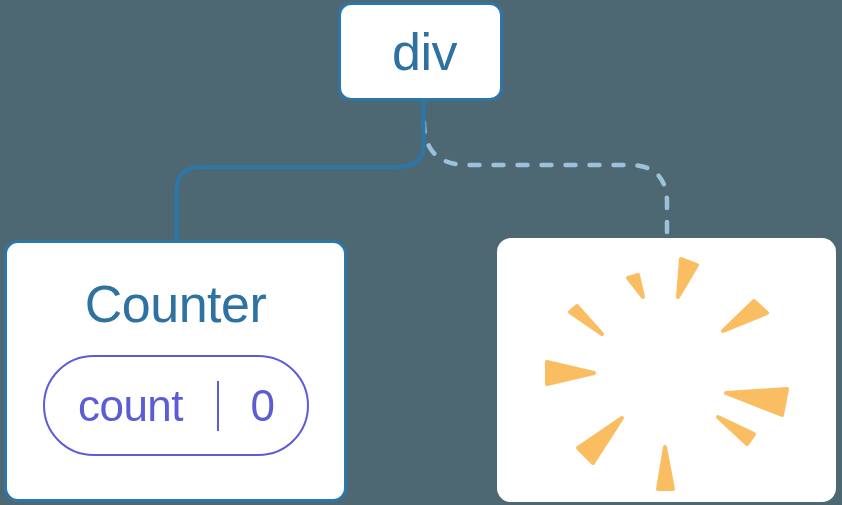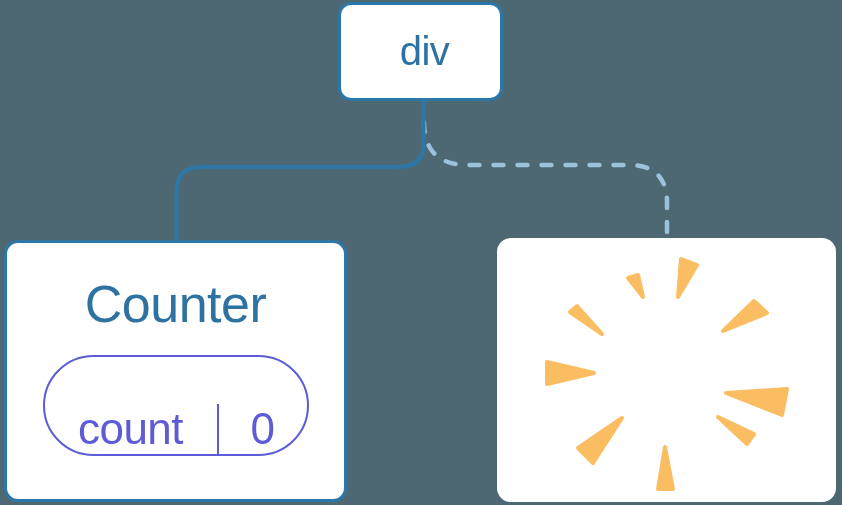--- a/index.html
+++ b/index.html
@@ -33,21 +33,21 @@
     stroke:var(--tree-line-dashed);stroke-width:4.5;fill:none;
     stroke-dasharray:10 14;stroke-linecap:round;
   }
   .node-root{
     position:absolute;left:338px;top:2px;width:165px;height:99px;
     box-sizing:border-box;
     background:var(--card-background);
     border:3px solid var(--tree-line);
     border-radius:13px;
     display:flex;align-items:center;justify-content:center;
-    font-size:40px;font-weight:500;letter-spacing:-0.5px;
+    font-size:52px;font-weight:500;letter-spacing:-0.5px;
     color:var(--node-text);
     padding-left:8px;
   }
   .card{
     position:absolute;box-sizing:border-box;
     background:var(--card-background);
     border-radius:14px;
   }
   .card-counter{
     left:4px;top:240px;width:343px;height:262px;
@@ -58,21 +58,21 @@
     margin-top:38px;
     font-size:52px;line-height:46px;font-weight:500;letter-spacing:-0.5px;
     color:var(--node-text);
   }
   .state-pill{
     margin-top:28px;
     width:266px;height:101px;
     box-sizing:border-box;
     border:2.5px solid var(--state-accent);
     border-radius:51px;
-    display:flex;align-items:flex-end;
+    display:flex;align-items:center;
     color:var(--state-accent);
     font-size:44px;letter-spacing:-0.5px;
     background:var(--card-background);
   }
   .pill-key-cell{
     width:172px;
     border-right:2.5px solid var(--state-accent);
     display:flex;align-items:center;justify-content:center;
   }
   .pill-value-cell{

